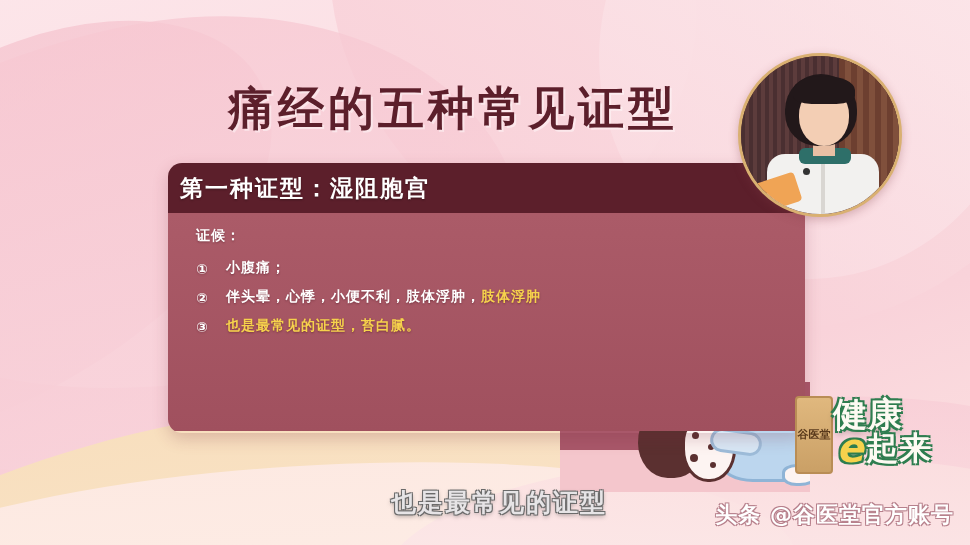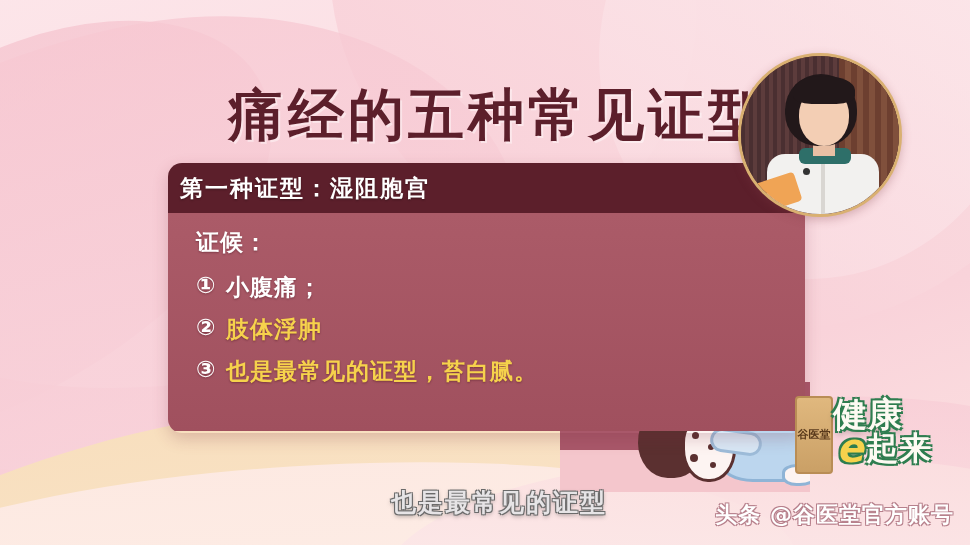--- a/index.html
+++ b/index.html
@@ -73,30 +73,30 @@
   #card{position:absolute;left:168px;top:163px;width:637px;height:270px;
         border-radius:14px;overflow:hidden;
         box-shadow:0 6px 16px rgba(120,40,60,.22);}
   #card-header{height:50px;background:#5c1f2b;display:flex;align-items:center;
         justify-content:flex-start;padding-left:12px;}
   #card-header .htext{color:#ffffff;font-size:23px;font-weight:bold;
         letter-spacing:2px;text-shadow:0 1px 2px rgba(0,0,0,.35);}
   #card-body{height:218px;background:linear-gradient(180deg,#ab5b68,#a0505e);
         padding:14px 0 0 28px;box-sizing:border-box;}
 
-  .line{display:flex;align-items:flex-start;color:#ffffff;font-size:23px;
+  .line{display:flex;align-items:flex-end;color:#ffffff;font-size:14px;
         font-weight:bold;letter-spacing:1px;margin-bottom:11px;
         text-shadow:0 1px 2px rgba(70,20,30,.45);}
   .line.first{margin-bottom:14px;}
   .num{display:inline-block;min-width:30px;color:#ffffff;}
   .yellow{color:#f6d24c;}
   .txt{white-space:nowrap;}
 
   
-  #page-title{position:absolute;left:228px;top:78px;font-size:56px;font-weight:bold;
+  #page-title{position:absolute;left:228px;top:78px;font-size:46px;font-weight:bold;
         color:#5c1f2b;letter-spacing:4px;
         text-shadow:2px 2px 0 rgba(255,255,255,.45);text-align:center;}
 
   
   #presenter{position:absolute;left:738px;top:53px;width:158px;height:158px;
         border-radius:50%;border:3px solid #d9b071;overflow:hidden;
         box-shadow:0 3px 10px rgba(130,60,70,.3);background:#6a4038;}
   .pv-wall{position:absolute;inset:0;background:
         repeating-linear-gradient(90deg,#4a2f31 0 4px,#5d3c3c 4px 8px);}
   .pv-wood{position:absolute;right:0;top:0;width:38%;height:100%;
@@ -191,20 +191,21 @@
         <span class="txt">证候：</span>
       </div>
 
       <div class="line">
         <span class="num">①</span>
         <span class="txt">小腹痛；</span>
       </div>
 
       <div class="line">
         <span class="num">②</span>
+        <span class="txt">伴头晕，心悸，小便不利，肢体浮肿，</span>
         <span class="txt yellow">肢体浮肿</span>
       </div>
 
       <div class="line">
         <span class="num">③</span>
         <span class="txt yellow">也是最常见的证型，苔白腻。</span>
       </div>
 
     </div>
   </div>

